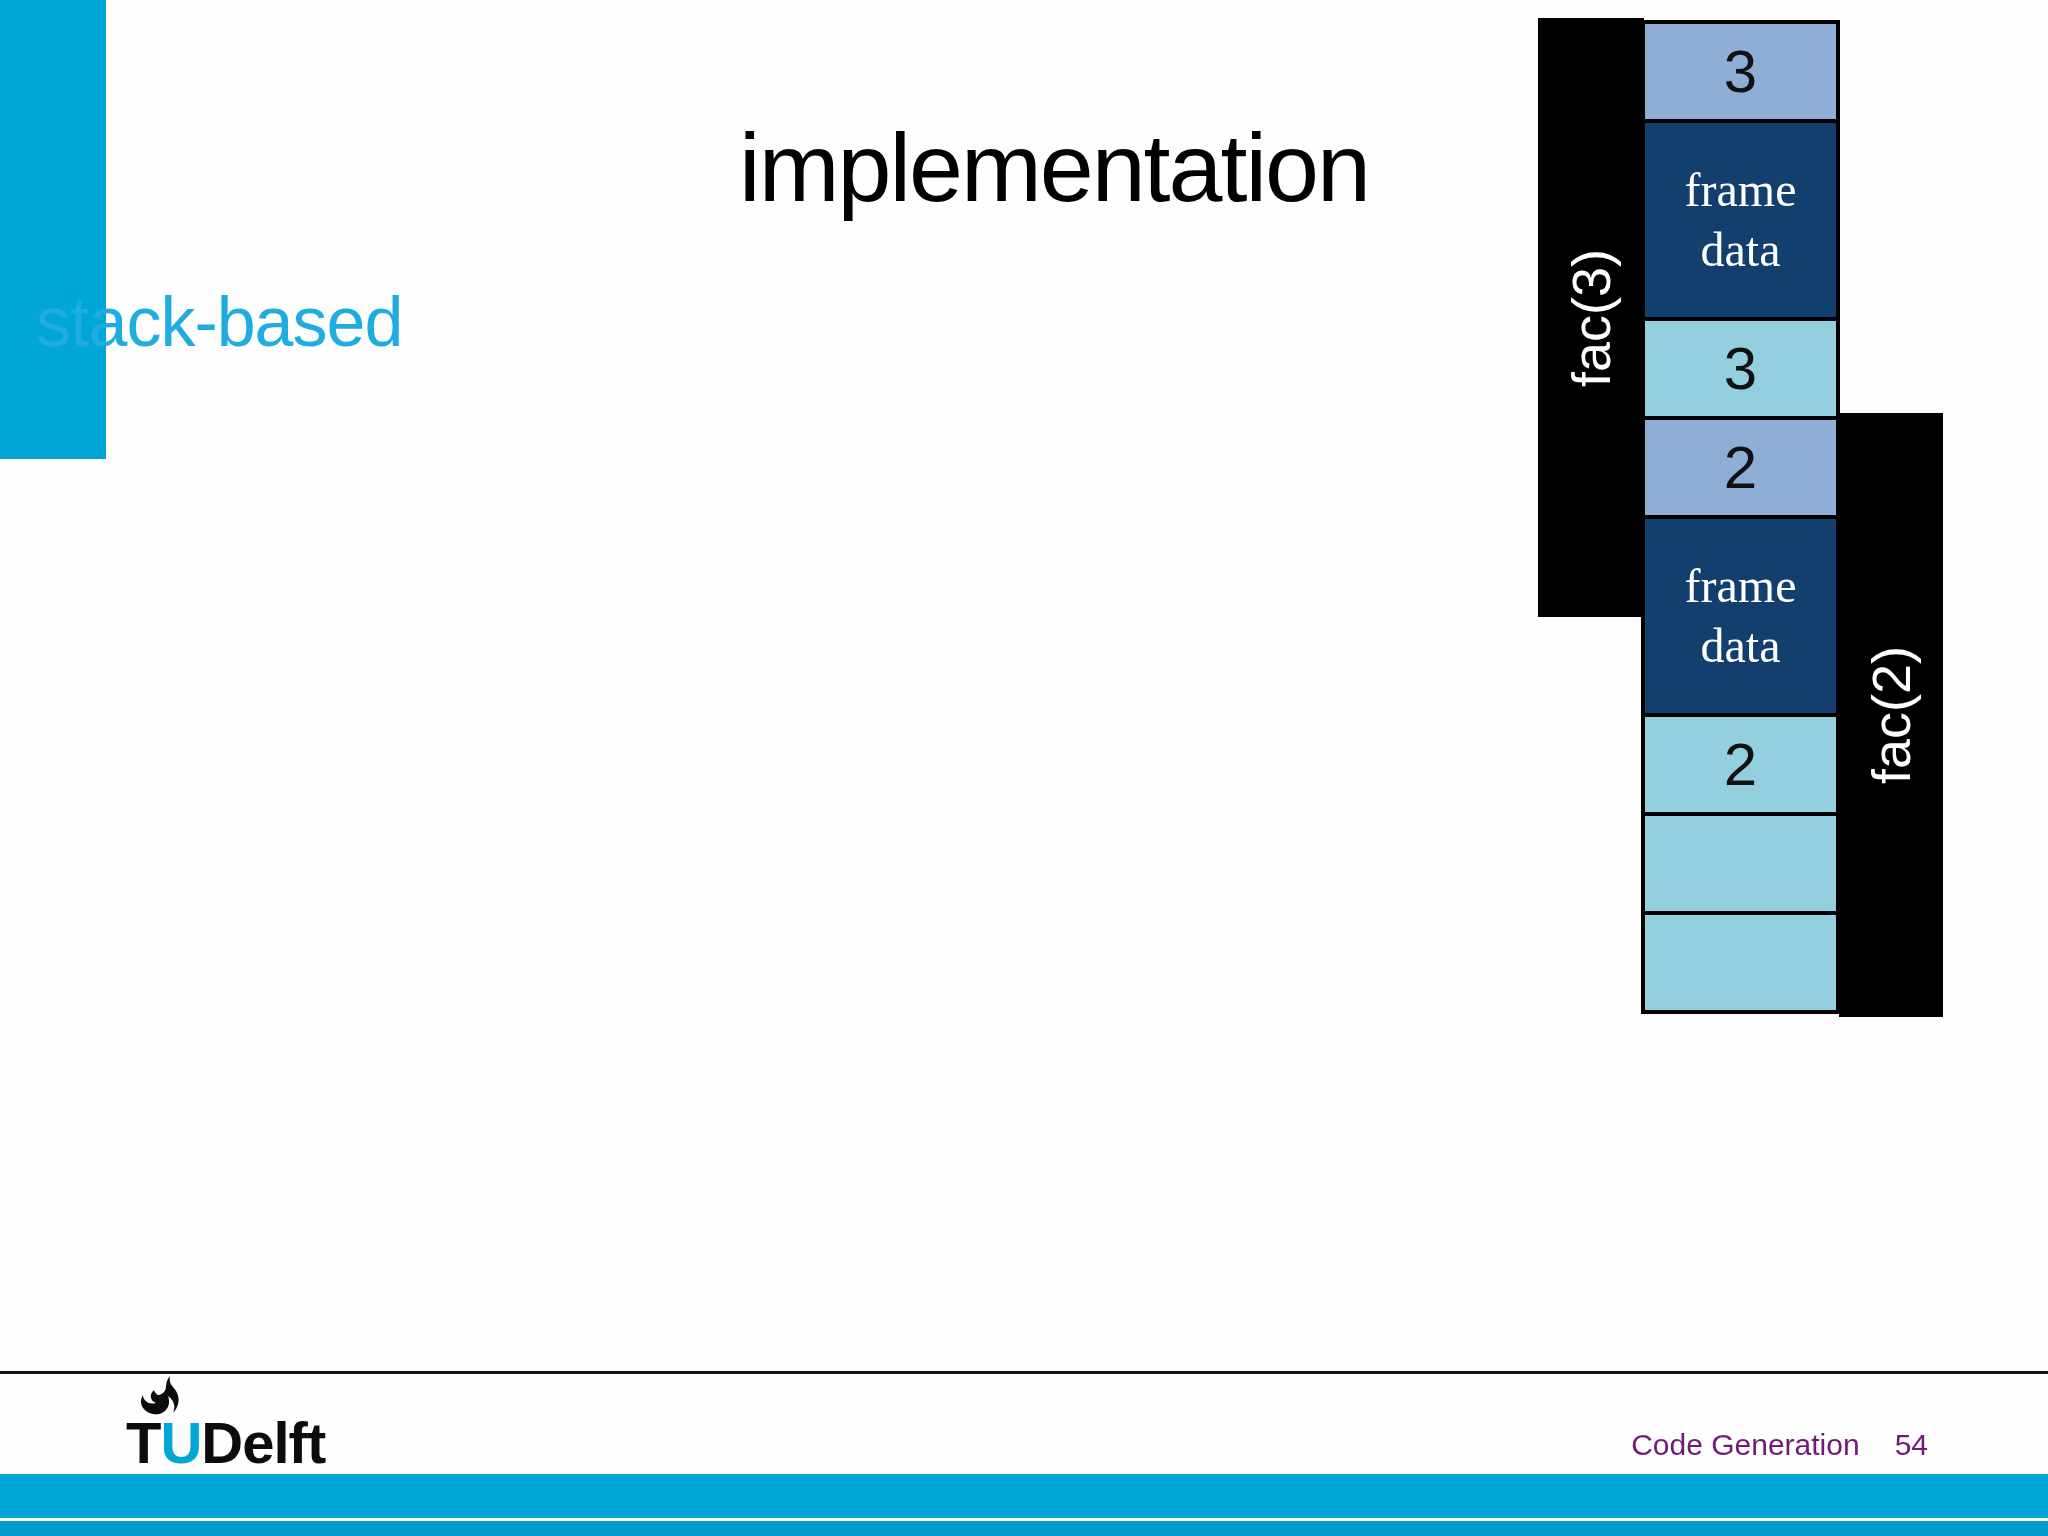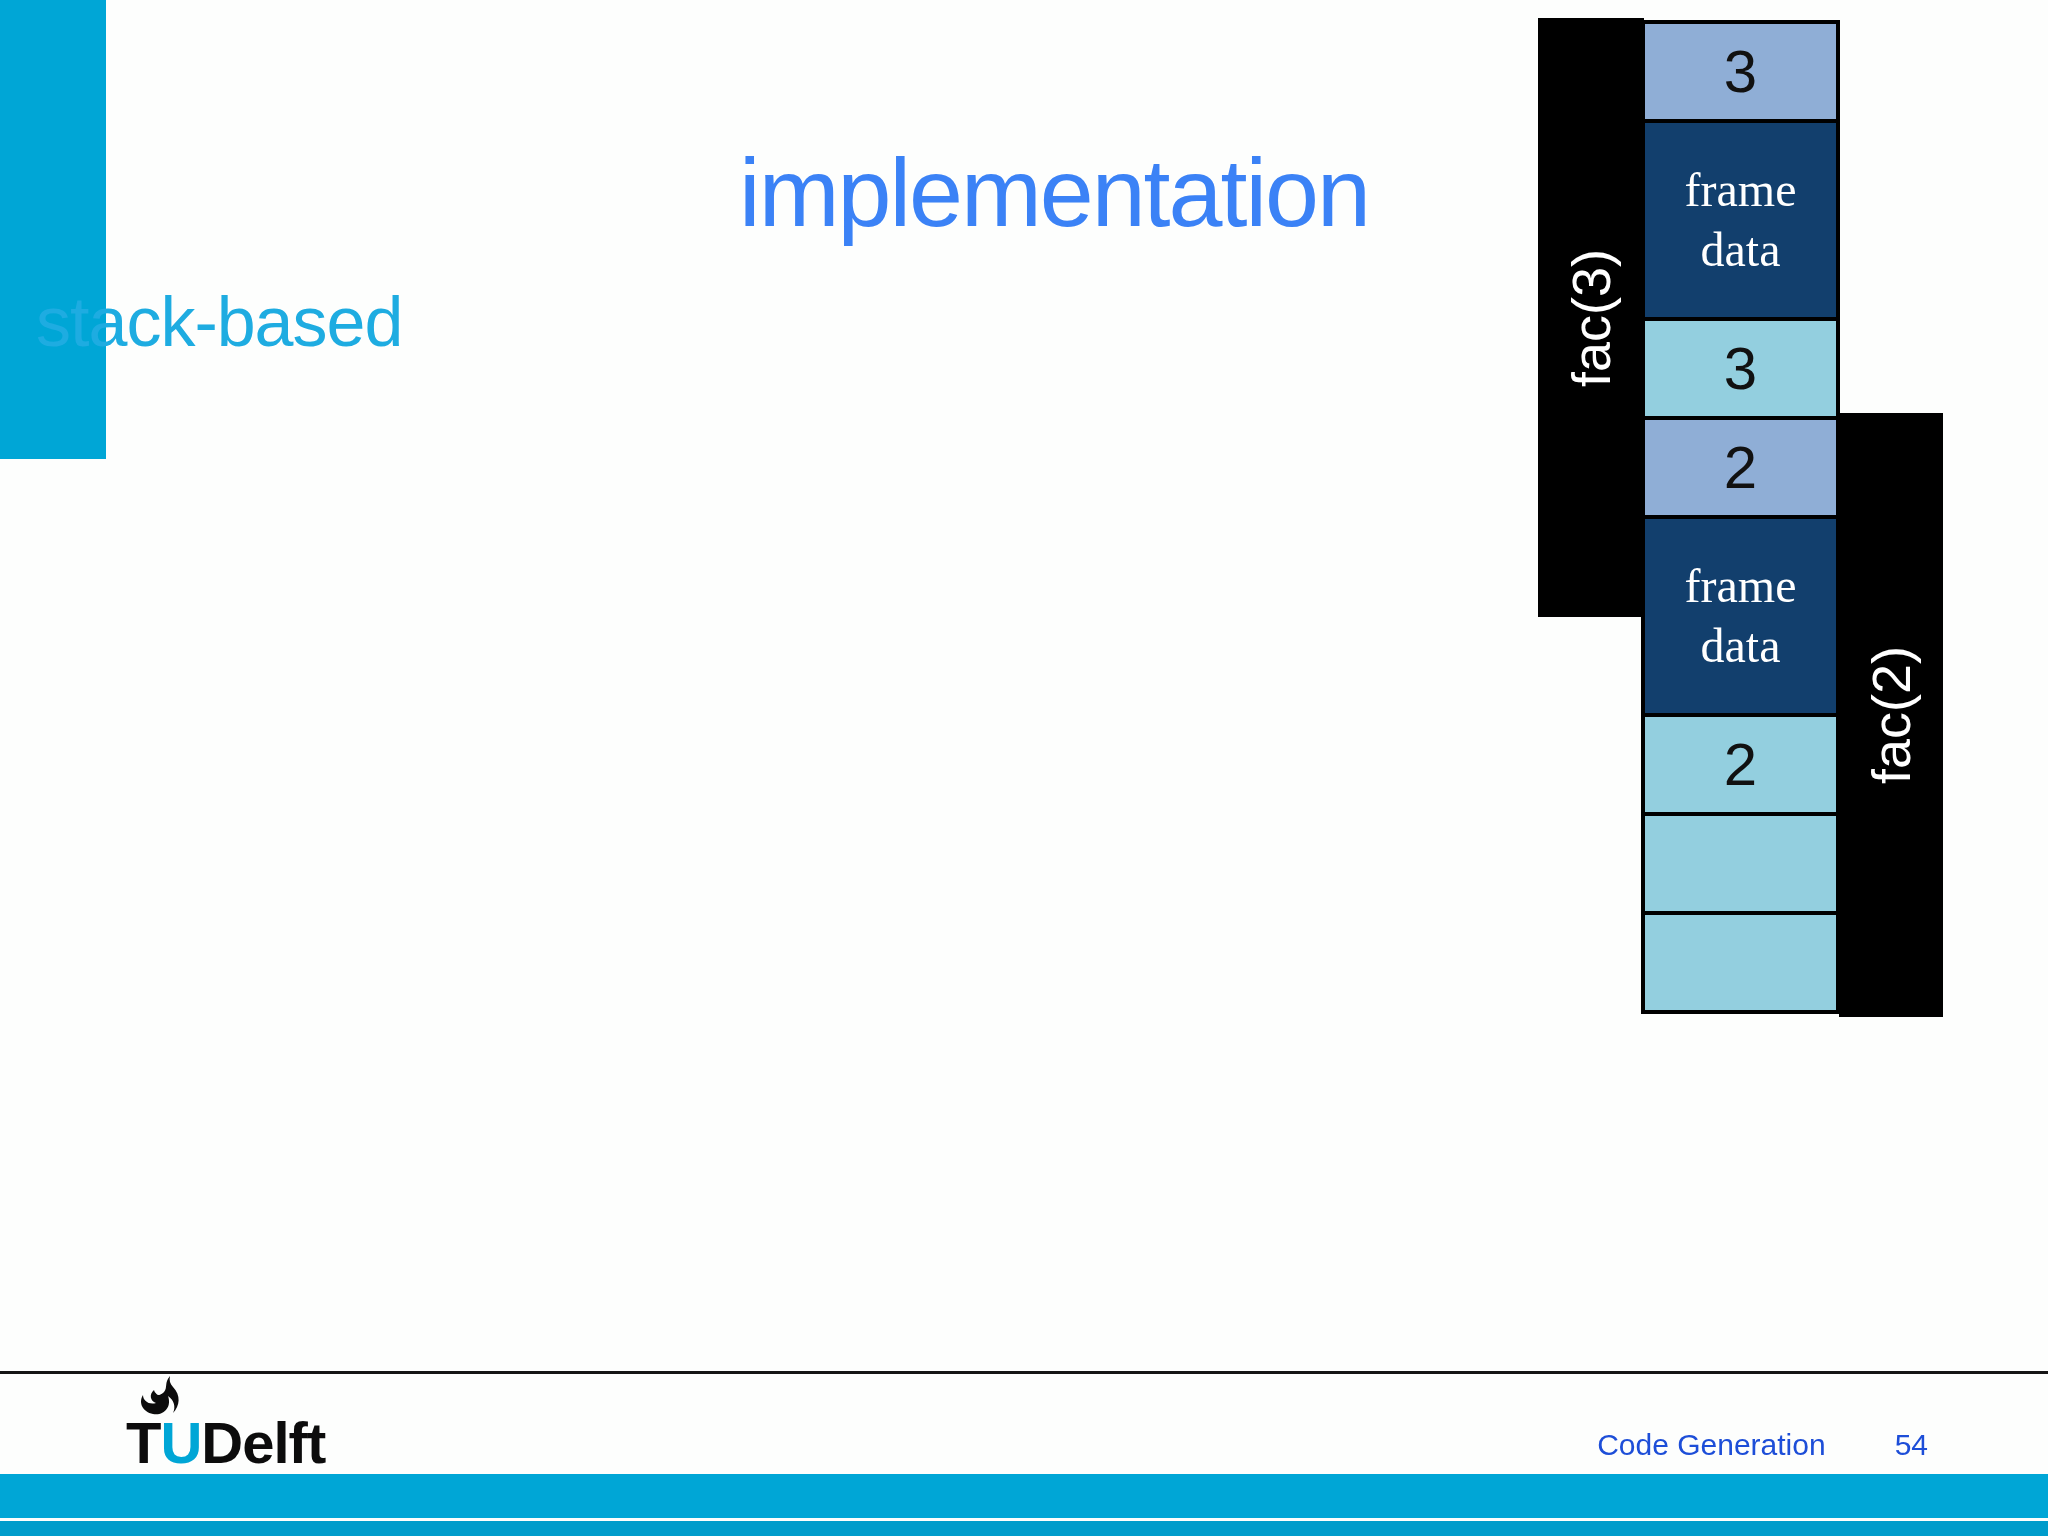--- a/index.html
+++ b/index.html
@@ -8,21 +8,21 @@
     width:2048px;height:1536px;
     background:#fdfefd;
     overflow:hidden;
     font-family:"Liberation Sans", sans-serif;
   }
   
   .left-bar{position:absolute;left:0;top:0;width:106px;height:459px;}
   
   .title{
     position:absolute;left:0;top:112px;width:2048px;
-    text-align:center;font-size:97px;letter-spacing:-2px;color:#3b82f6;margin-top:25px;
+    text-align:center;font-size:97px;letter-spacing:-2px;color:#000000;
   }
   .title .shift{position:relative;left:30px;}
   .subtitle{
     position:absolute;left:0;top:282px;width:1683px;
     font-size:70px;letter-spacing:-1px;
   }
   .subtitle .shift{position:relative;left:36px;}
   
   .frame-bar{position:absolute;background:#000;display:flex;align-items:center;justify-content:center;}
   .frame-bar .rot{
@@ -37,22 +37,22 @@
   }
   .cell{
     width:100%;display:flex;align-items:center;justify-content:center;
     text-align:center;color:#111;font-size:60px;flex:0 0 auto;
   }
   .cell.frame{color:#fff;font-size:48px;line-height:1.25;font-family:Liberation Serif, serif;}
   
   .footer-line{position:absolute;left:0;top:1371px;width:2048px;height:3px;background:#151515;}
   .footer-right{
     position:absolute;top:1428px;left:1450px;width:478px;
-    display:flex;justify-content:flex-end;align-items:baseline;gap:69px;
-    font-size:30px;color:#1d4ed8;
+    display:flex;justify-content:flex-end;align-items:baseline;gap:35px;
+    font-size:30px;color:#701a75;
   }
   .cyan-bar{position:absolute;left:0;top:1474px;width:2048px;height:44px;}
   .bottom-strip{position:absolute;left:0;top:1521px;width:2048px;height:15px;}
   
   .logo{position:absolute;left:126px;top:1376px;width:300px;height:96px;}
   .logo .flame{position:absolute;left:8px;top:0;width:50px;height:46px;}
   .logo .word{
     position:absolute;left:0;top:38px;font-size:58px;line-height:1;
     letter-spacing:-1px;color:#0c0c0c;white-space:nowrap;
   }

